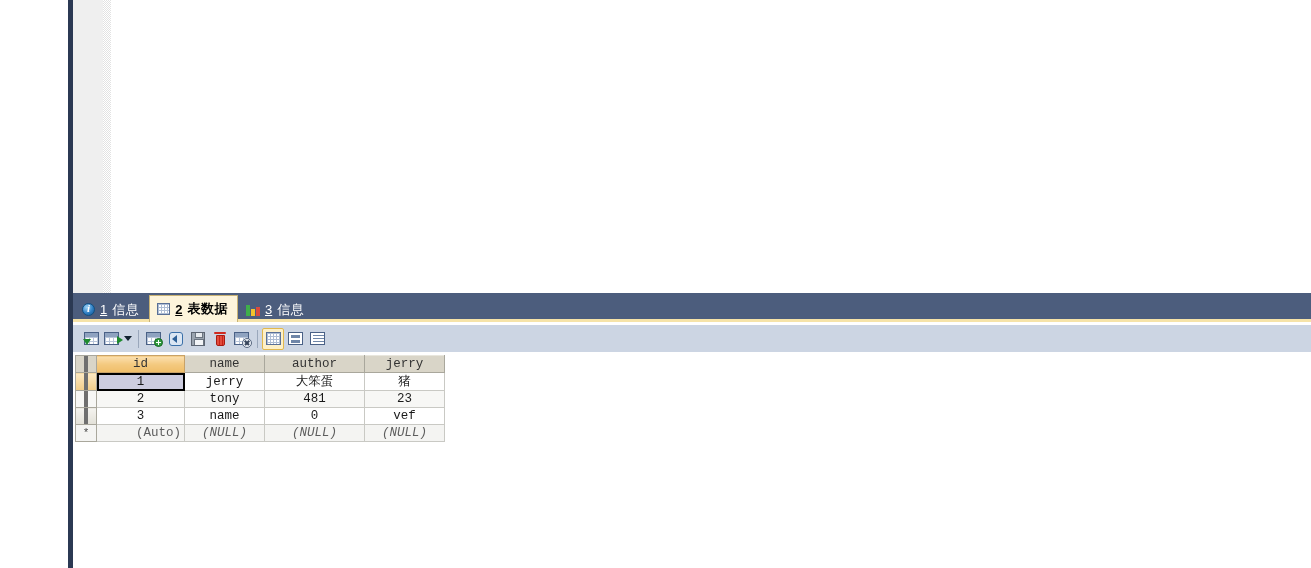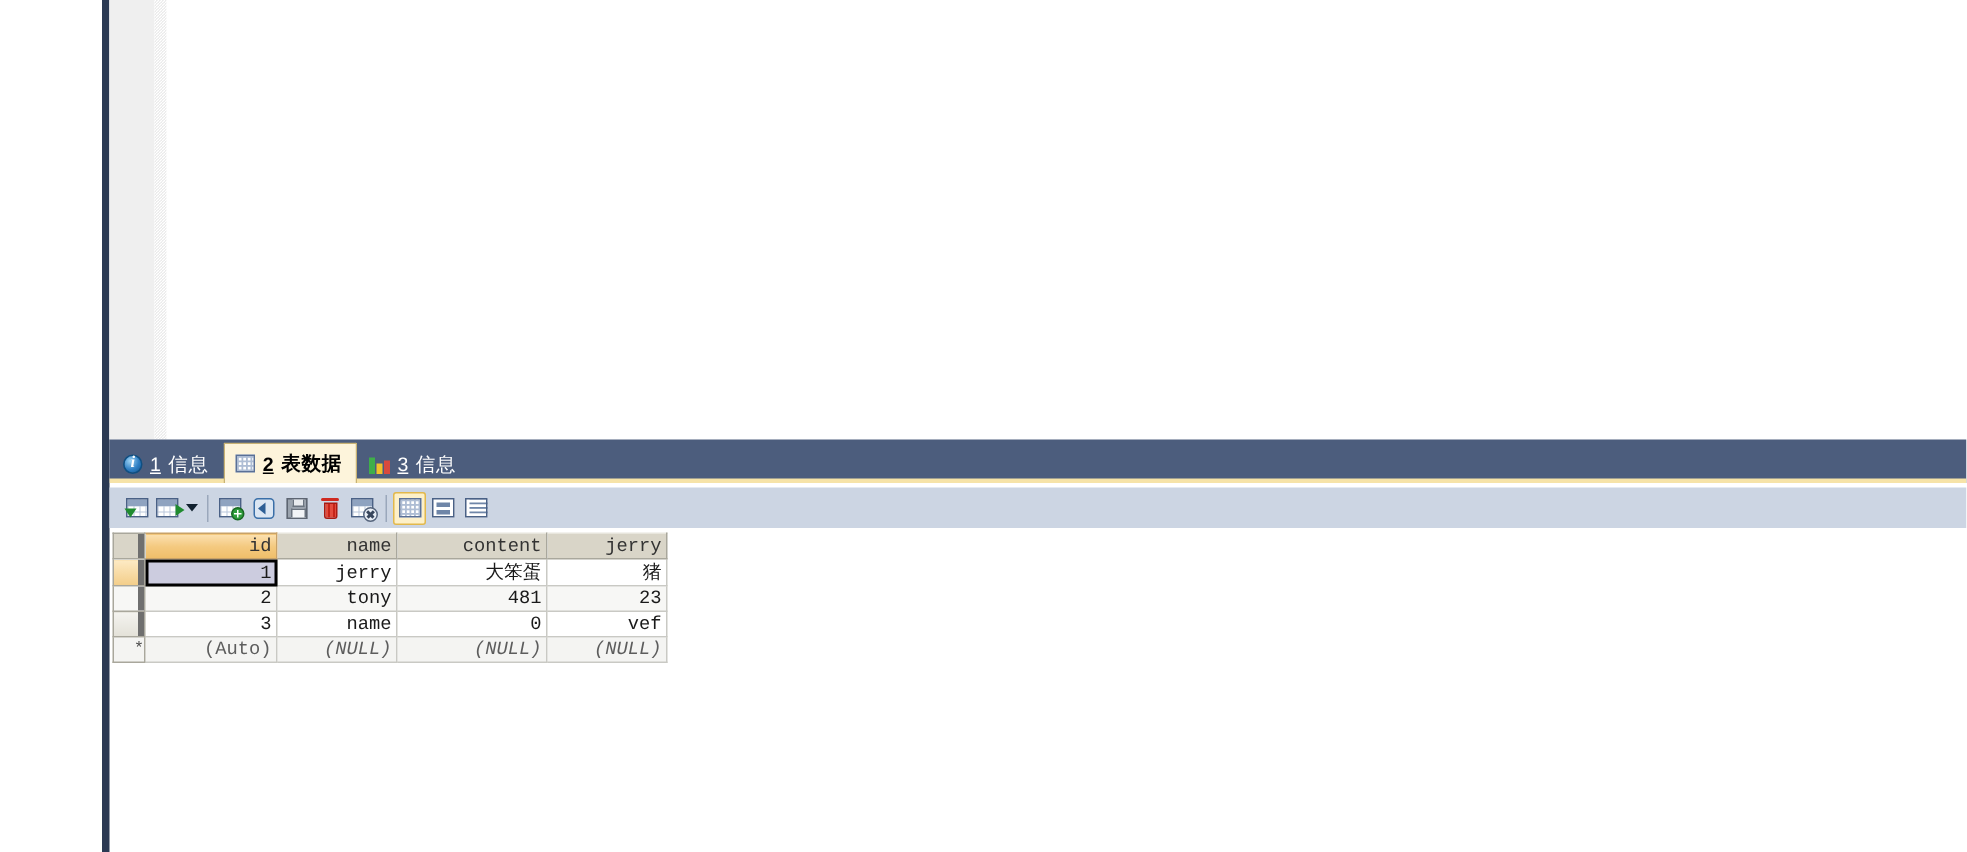--- a/index.html
+++ b/index.html
@@ -397,21 +397,21 @@
     font-size: 12.5px;
     color: #1a1a1a;
     background: #ffffff;
   }
   .grid td, .grid th {
     border: 1px solid #c9c9c4;
     padding: 0 3px;
     height: 17px;
     box-sizing: border-box;
     font-weight: normal;
-    text-align: right;
+    text-align: center;
     white-space: nowrap;
     overflow: hidden;
   }
   .grid th {
     background: #d9d5c8;
     color: #333333;
     border: 1px solid #a9a79c;
     border-top-color: #e8e6dd;
     height: 17px;
   }
@@ -559,21 +559,21 @@
 
 
   <table class="grid">
     <thead>
       <tr>
         <th class="rowhdr">
           <span class="box"></span>
         </th>
         <th class="c-id sorted">id</th>
         <th class="c-name">name</th>
-        <th class="c-content">content</th>
+        <th class="c-content">author</th>
         <th class="c-author">jerry</th>
       </tr>
     </thead>
     <tbody>
 
       <tr>
         <td class="rowhdr current">
           <span class="box"></span>
         </td>
         <td class="c-id selcell">1</td>

